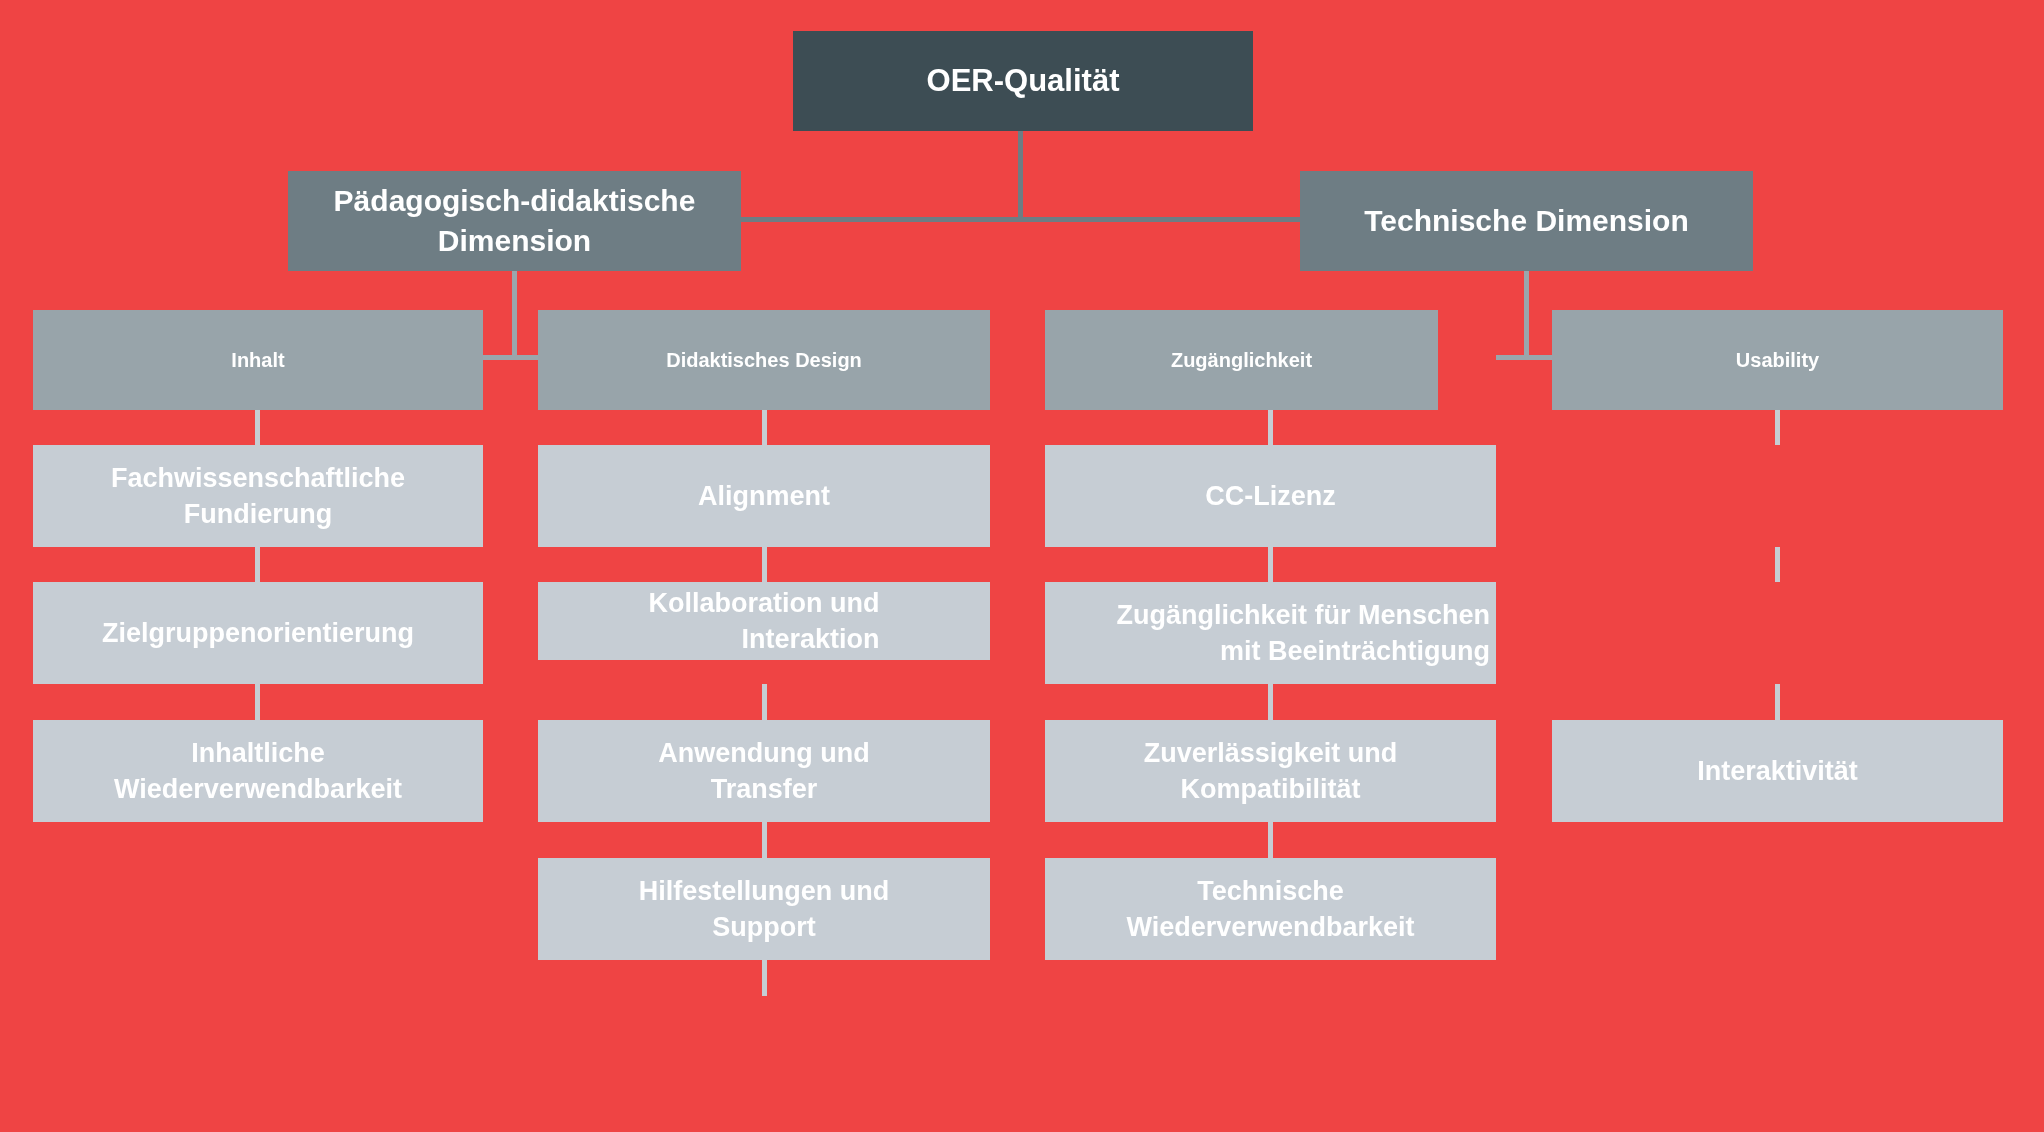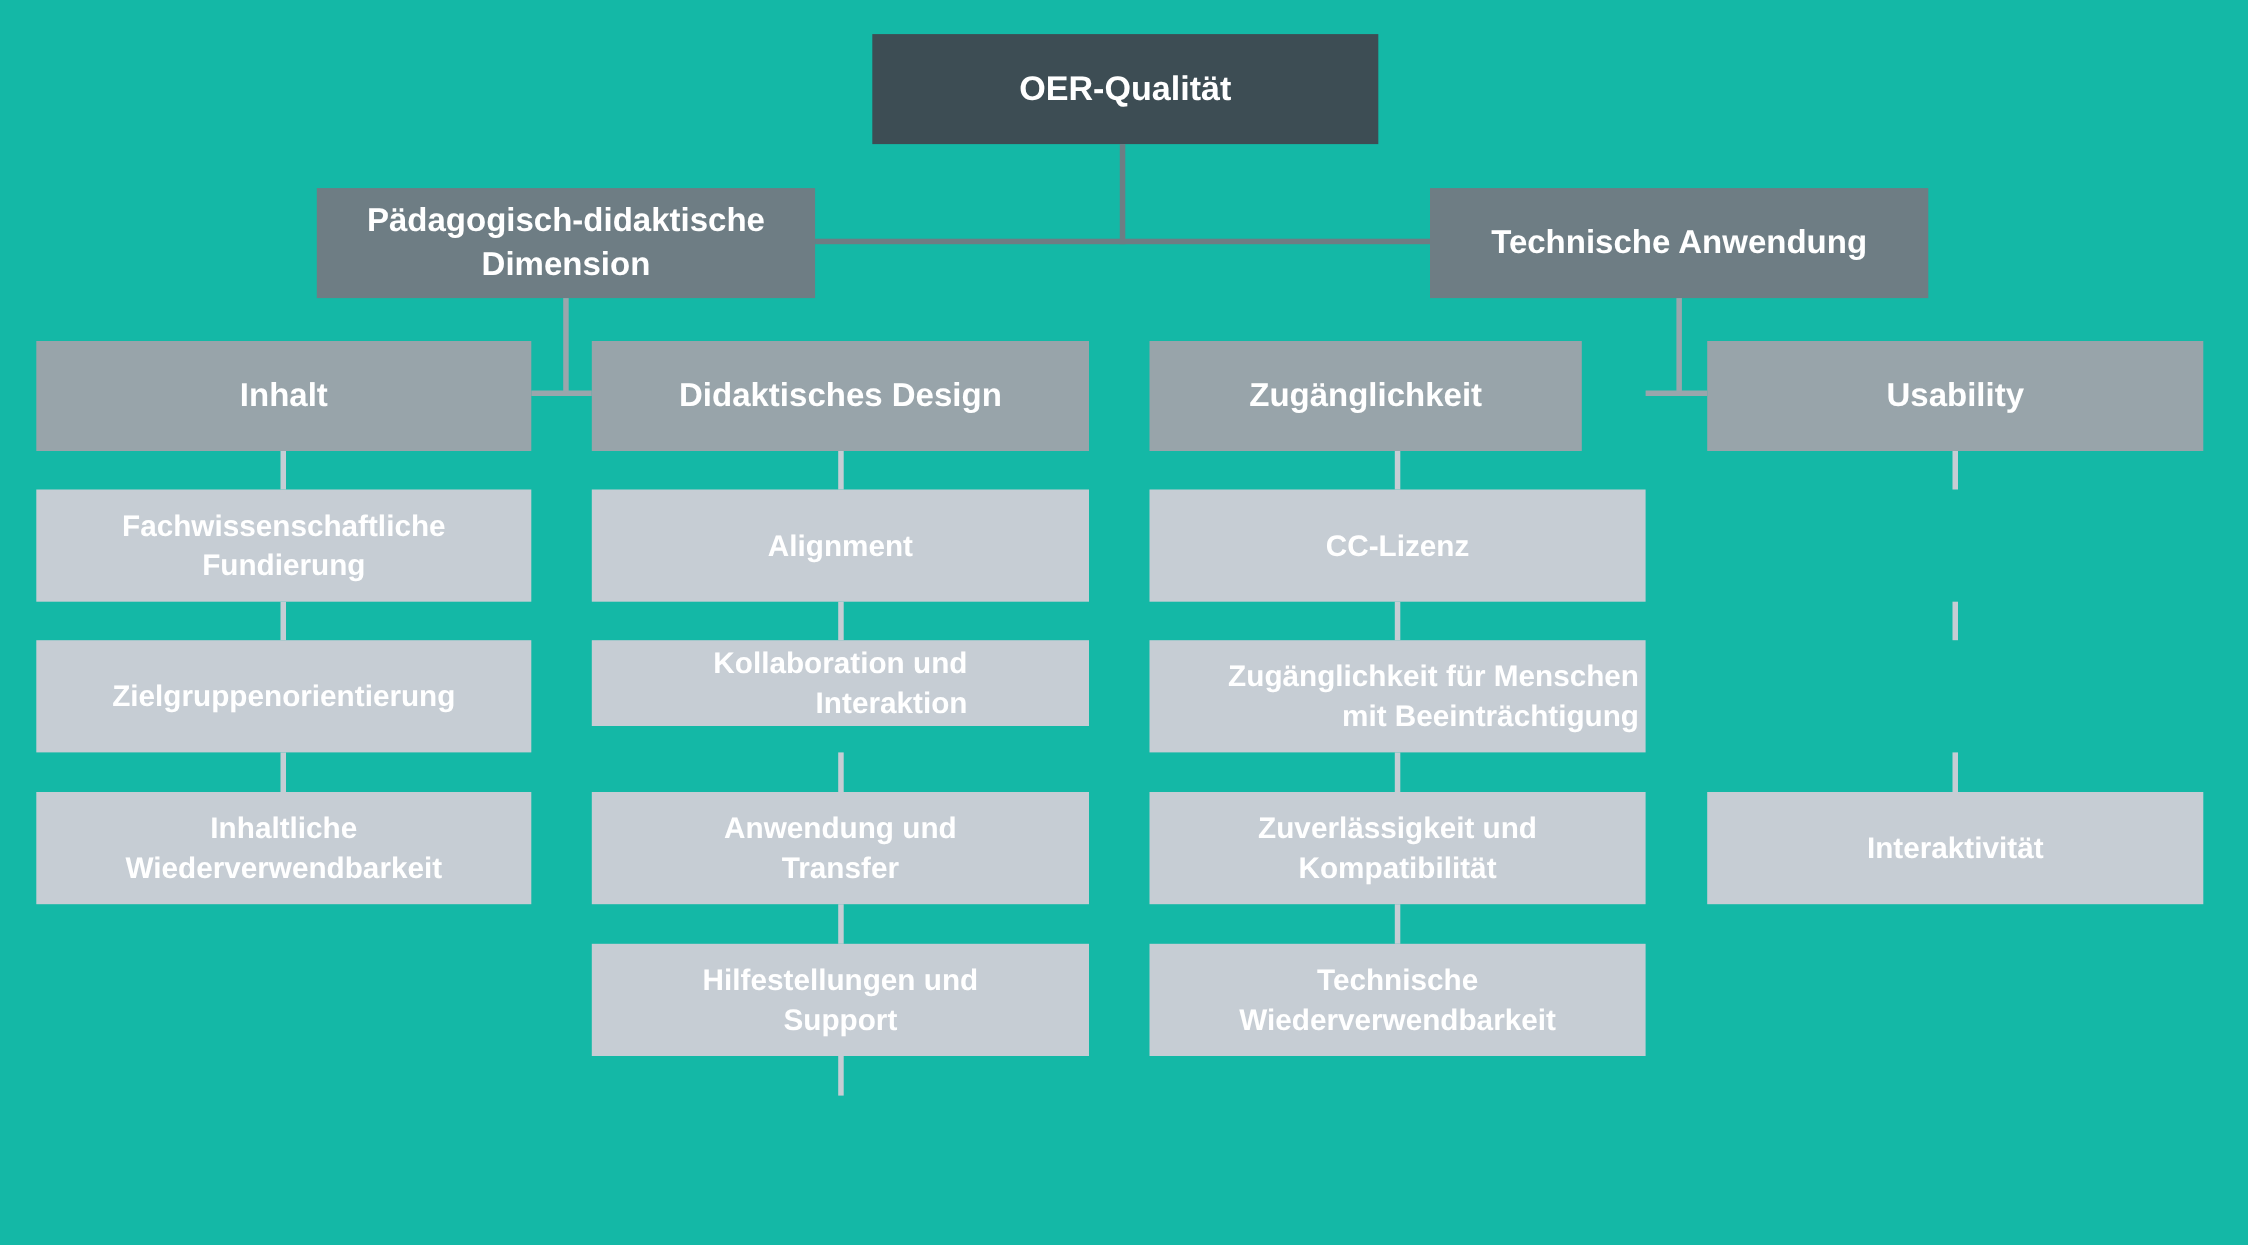--- a/index.html
+++ b/index.html
@@ -1,59 +1,59 @@
 <!DOCTYPE html>
 <html><head>
 <meta charset="utf-8">
 <style>
   html, body { margin: 0; padding: 0; background: #ffffff; }
   .stage {
     position: relative;
     width: 2044px;
     height: 1132px;
-    background: #14b8a6;
+    background: #ef4444;
     font-family: "Liberation Sans", sans-serif;
     overflow: hidden;
   }
   .box {
     position: absolute;
     display: flex;
     align-items: center;
     justify-content: center;
     text-align: center;
     color: #ffffff;
     font-weight: bold;
     white-space: pre-line;
     line-height: 1.35;
     box-sizing: border-box;
     padding: 0 6px;
   }
   .root { background: #3d4d54; font-size: 31px; }
   .dim  { background: #6e7d84; font-size: 30px; }
-  .cat  { background: #98a4aa; font-size: 30px; }
+  .cat  { background: #98a4aa; font-size: 20px; }
   .leaf { background: #c6cdd4; font-size: 27px; }
   .leaf.align-right { justify-content: flex-end; text-align: right; }
   .line { position: absolute; }
   .line.dark  { background: #6e7d84; }
   .line.mid   { background: #9aa6ac; }
   .line.light { background: #c6cdd4; }
 </style>
 </head>
 <body>
 
 <div class="stage">
 
   <div class="box root" style="left:793px; top:31px; width:460px; height:100px;">OER-Qualität</div>
 
   <div class="line dark" style="left:1018px; top:131px; width:5px; height:91px;"></div>
   <div class="line dark" style="left:741px; top:217px; width:559px; height:5px;"></div>
 
   <div class="box dim" style="left:288px; top:171px; width:453px; height:100px;">Pädagogisch-didaktische
 Dimension</div>
-  <div class="box dim" style="left:1300px; top:171px; width:453px; height:100px;">Technische Anwendung</div>
+  <div class="box dim" style="left:1300px; top:171px; width:453px; height:100px;">Technische Dimension</div>
 
   <div class="line mid" style="left:512px; top:271px; width:5px; height:89px;"></div>
   <div class="line mid" style="left:483px; top:355px; width:55px; height:5px;"></div>
 
   <div class="line mid" style="left:1524px; top:271px; width:5px; height:89px;"></div>
   <div class="line mid" style="left:1496px; top:355px; width:56px; height:5px;"></div>
 
   <div class="box cat" style="left:33px; top:310px; width:450px; height:100px;">Inhalt</div>
   <div class="box cat" style="left:538px; top:310px; width:452px; height:100px;">Didaktisches Design</div>
   <div class="box cat" style="left:1045px; top:310px; width:393px; height:100px;">Zugänglichkeit</div>

